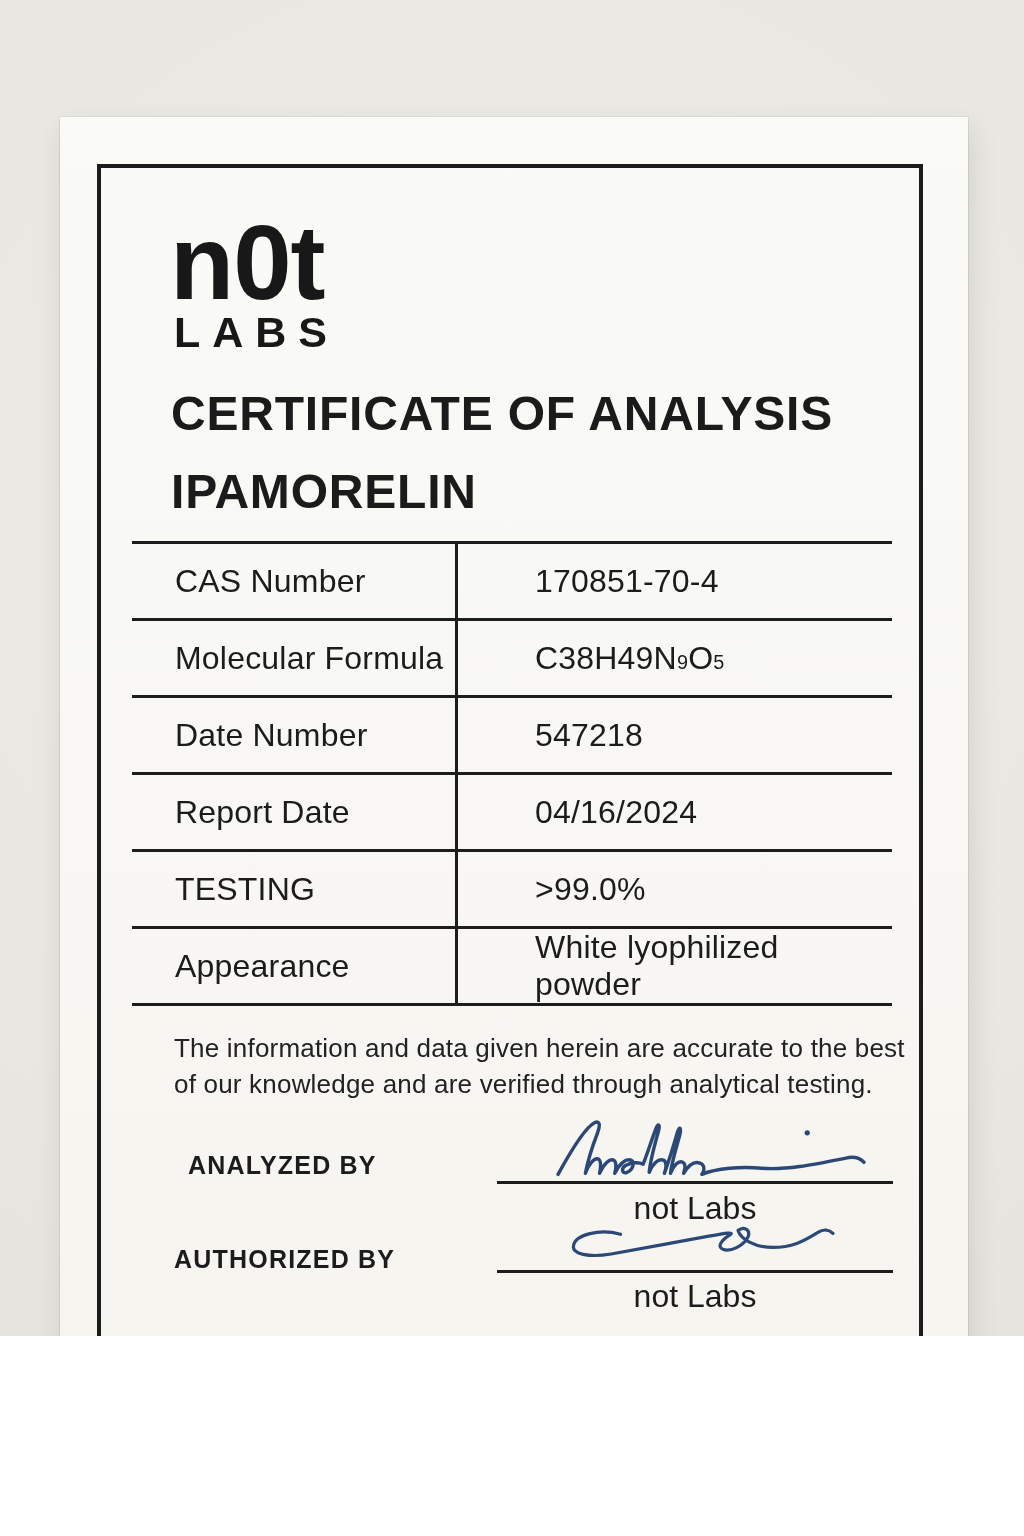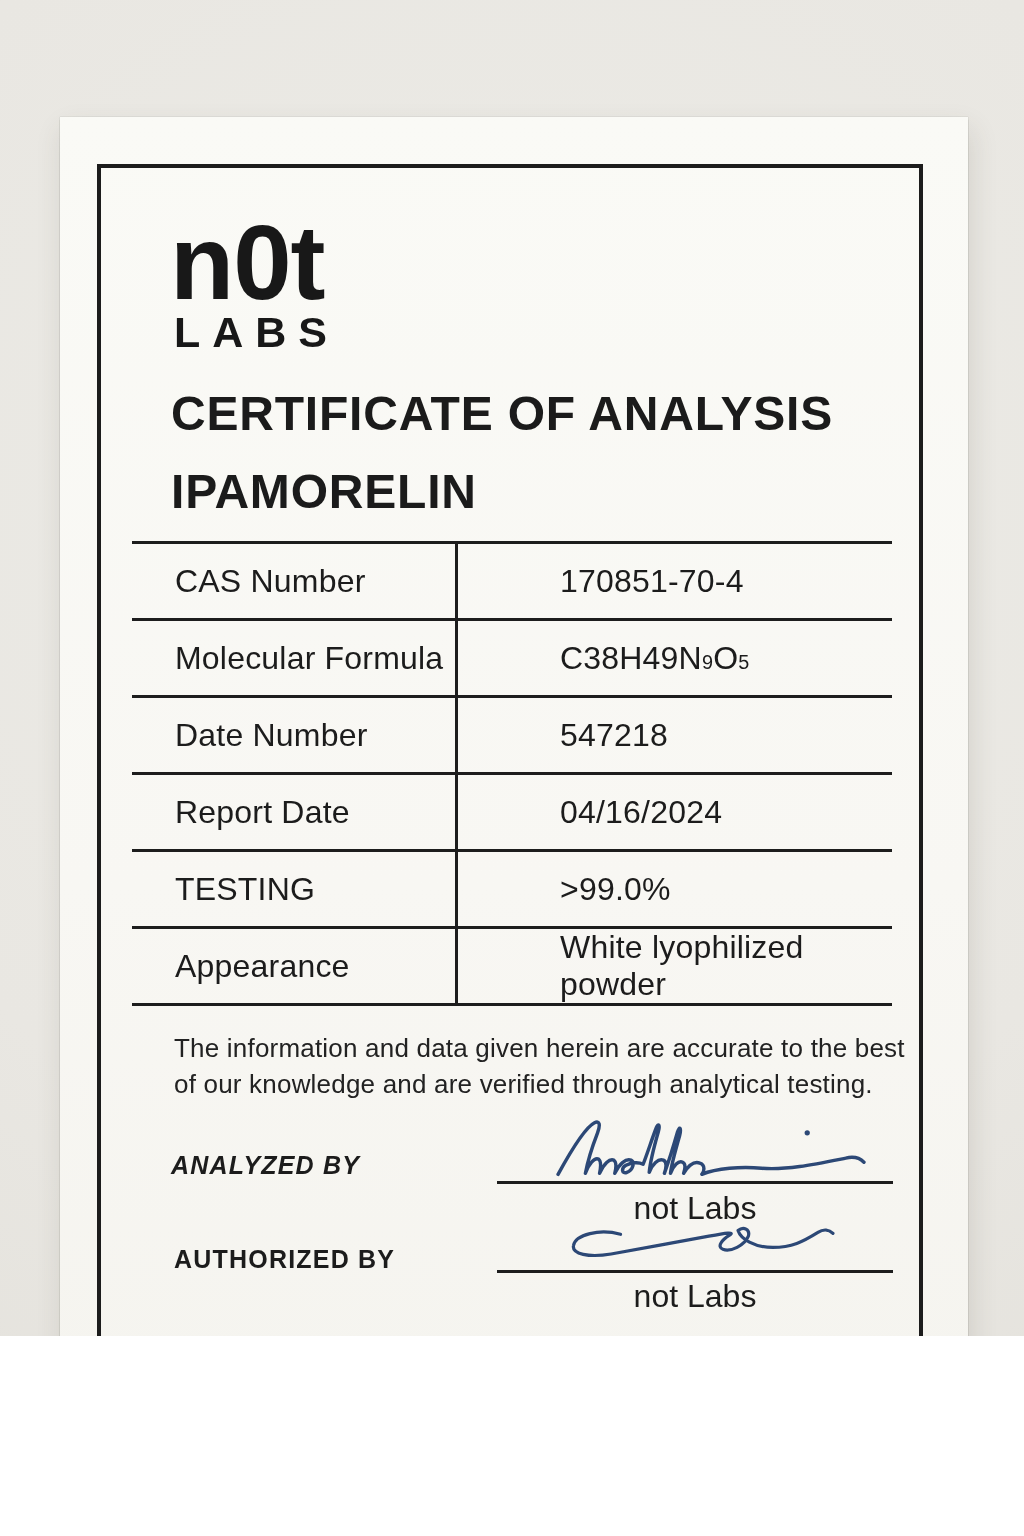--- a/index.html
+++ b/index.html
@@ -39,29 +39,29 @@
   .coa-table{
     left:72px;top:424px;width:760px;
     border-bottom:3px solid #1d1d1d;
   }
   .coa-row{
     display:grid;grid-template-columns:326px 1fr;
     height:77px;box-sizing:border-box;border-top:3px solid #1d1d1d;
   }
   .cell{display:flex;align-items:center;font-size:32px;color:#1c1c1c;letter-spacing:0.2px;}
   .cell-label{padding-left:43px;border-right:3px solid #1d1d1d;}
-  .cell-value{padding-left:102px;}
+  .cell-value{padding-left:77px;}
   .cell-value sub{font-size:0.62em;line-height:0;position:relative;bottom:-0.20em;}
   .disclaimer{
     left:114px;top:913px;font-size:26px;line-height:36px;color:#222;letter-spacing:0.2px;
   }
   .sig-label{
     font-size:25px;font-weight:bold;letter-spacing:1.2px;color:#1c1c1c;line-height:1;
   }
-  .sig-label-1{left:111px;top:1036px;font-style:italic;}
+  .sig-label-1{left:128px;top:1036px;}
   .sig-label-2{left:114px;top:1130px;}
   .sig-line{width:396px;height:3px;background:#1d1d1d;}
   .sig-line-1{left:437px;top:1064px;}
   .sig-line-2{left:437px;top:1153px;}
   .sig-svg-1{left:494px;top:1000px;width:314px;height:62px;}
   .sig-svg-2{left:503px;top:1106px;width:288px;height:47px;}
   .sig-name{
     width:396px;text-align:center;font-size:32px;color:#1c1c1c;line-height:1.1;
   }
   .sig-name-1{left:437px;top:1074px;}

